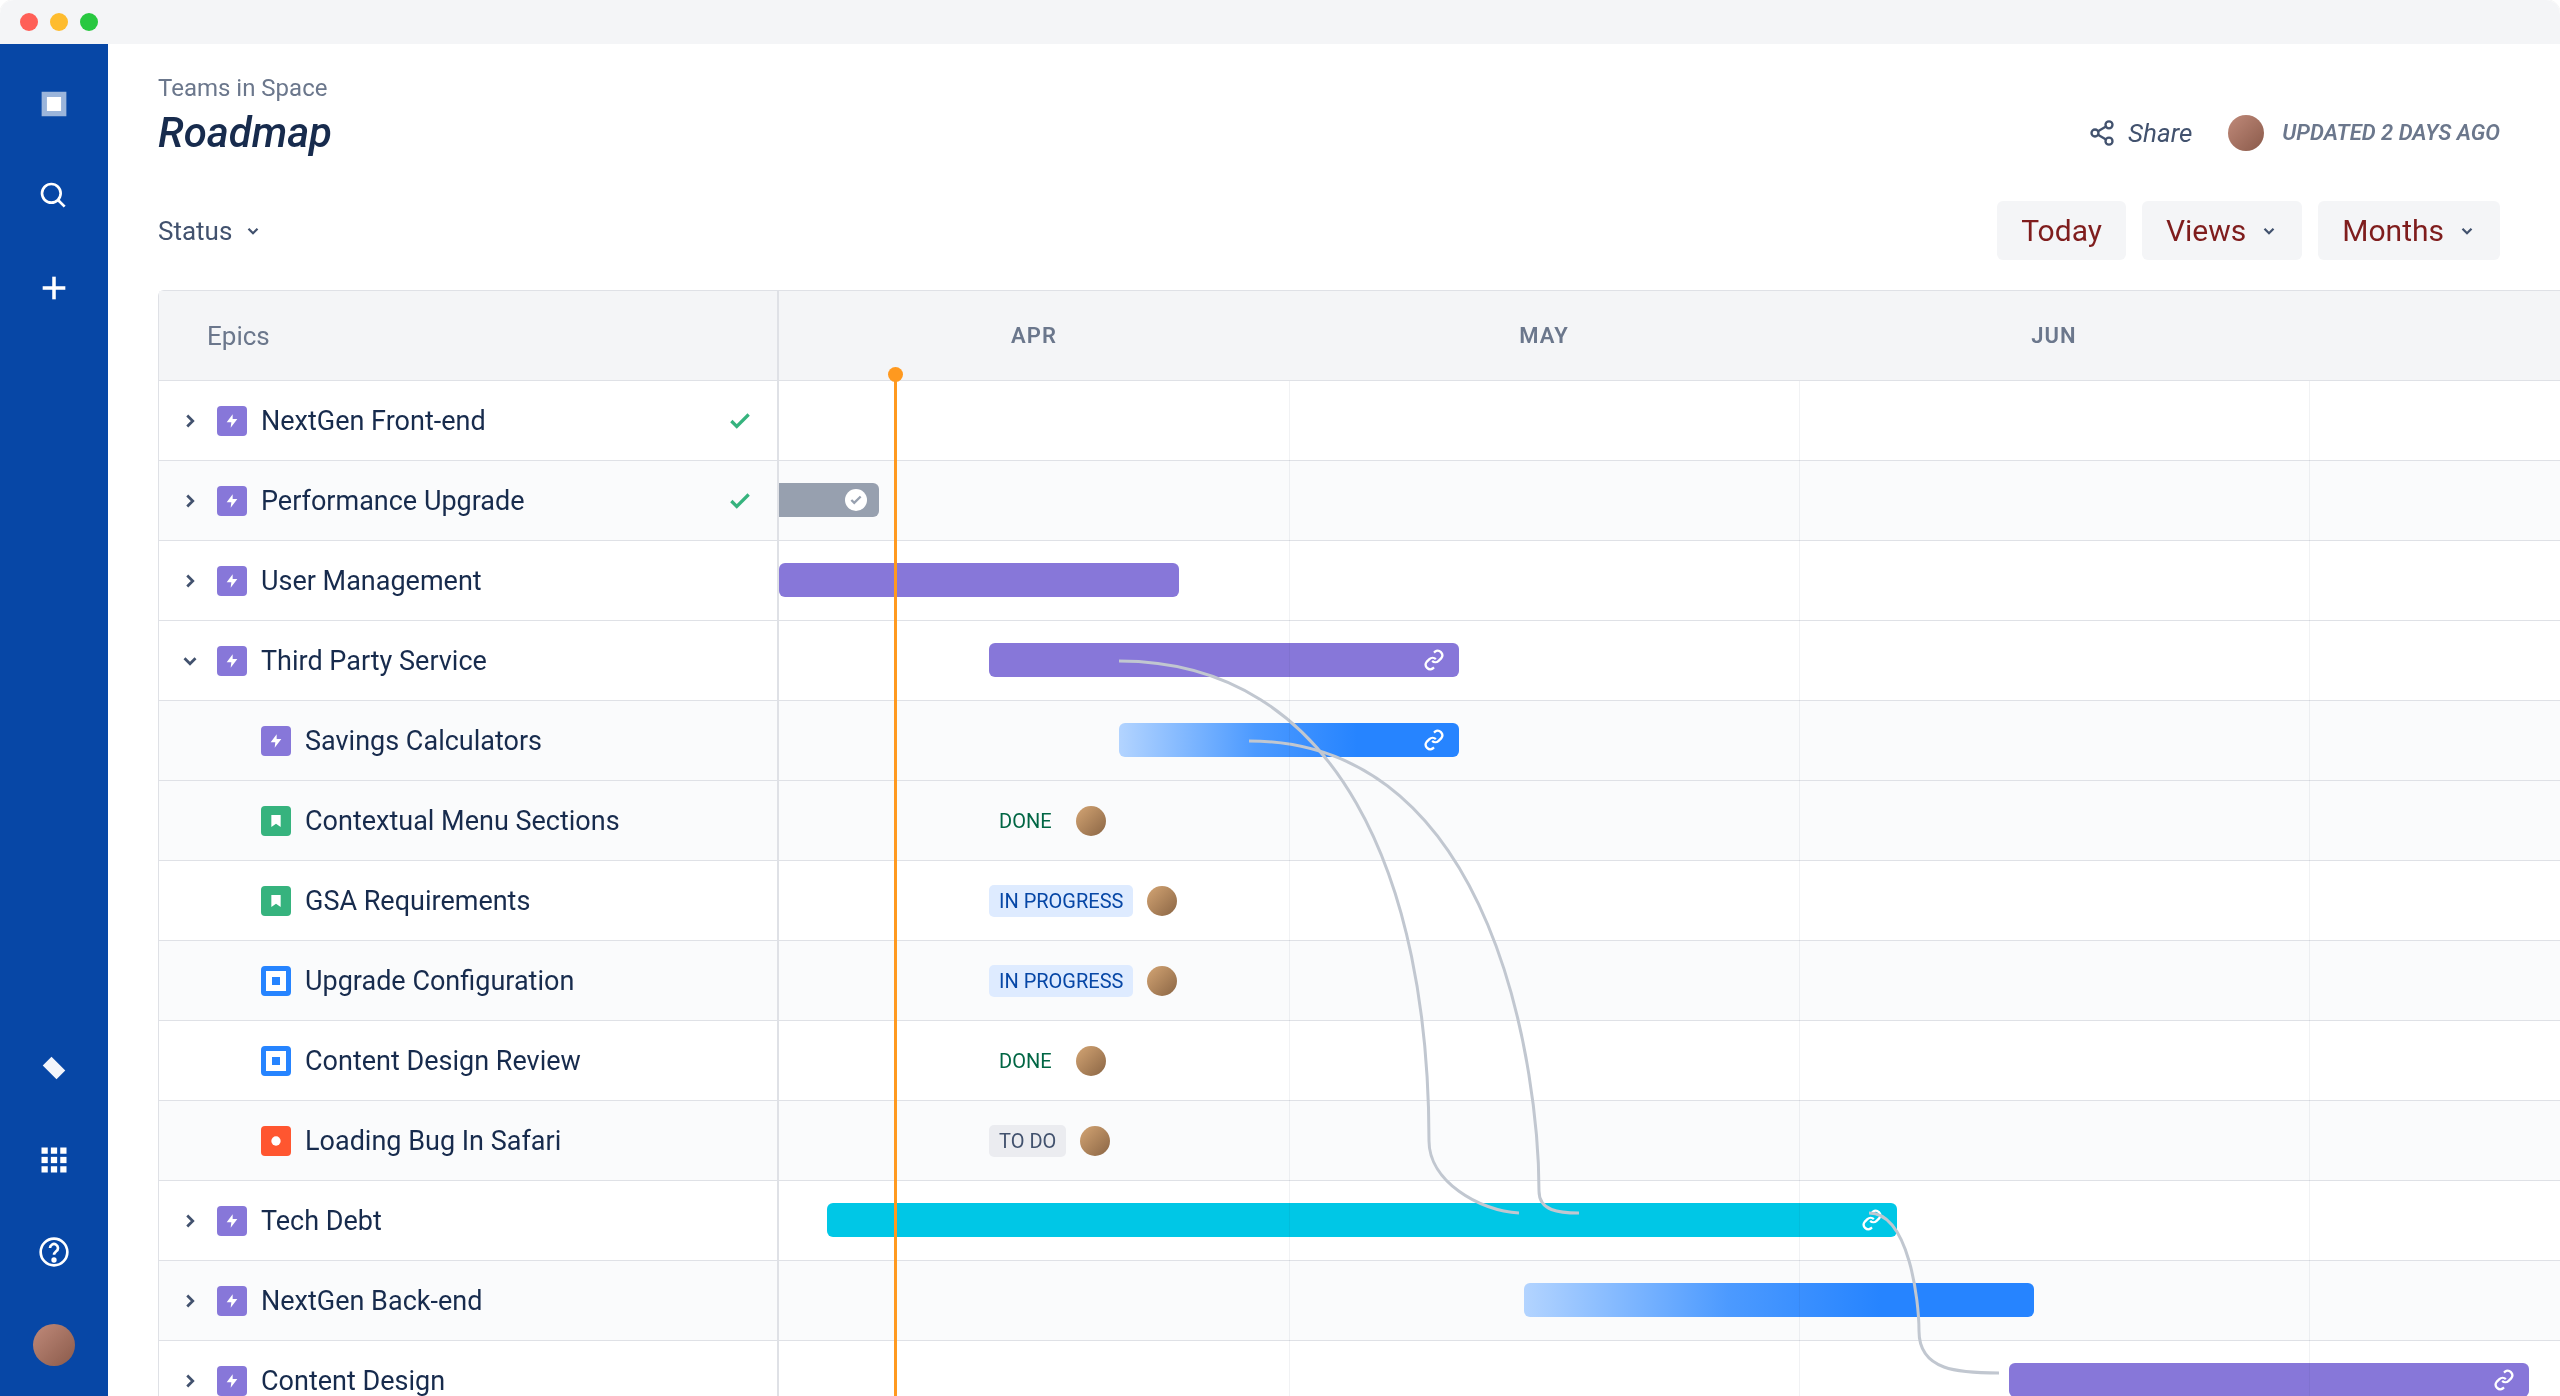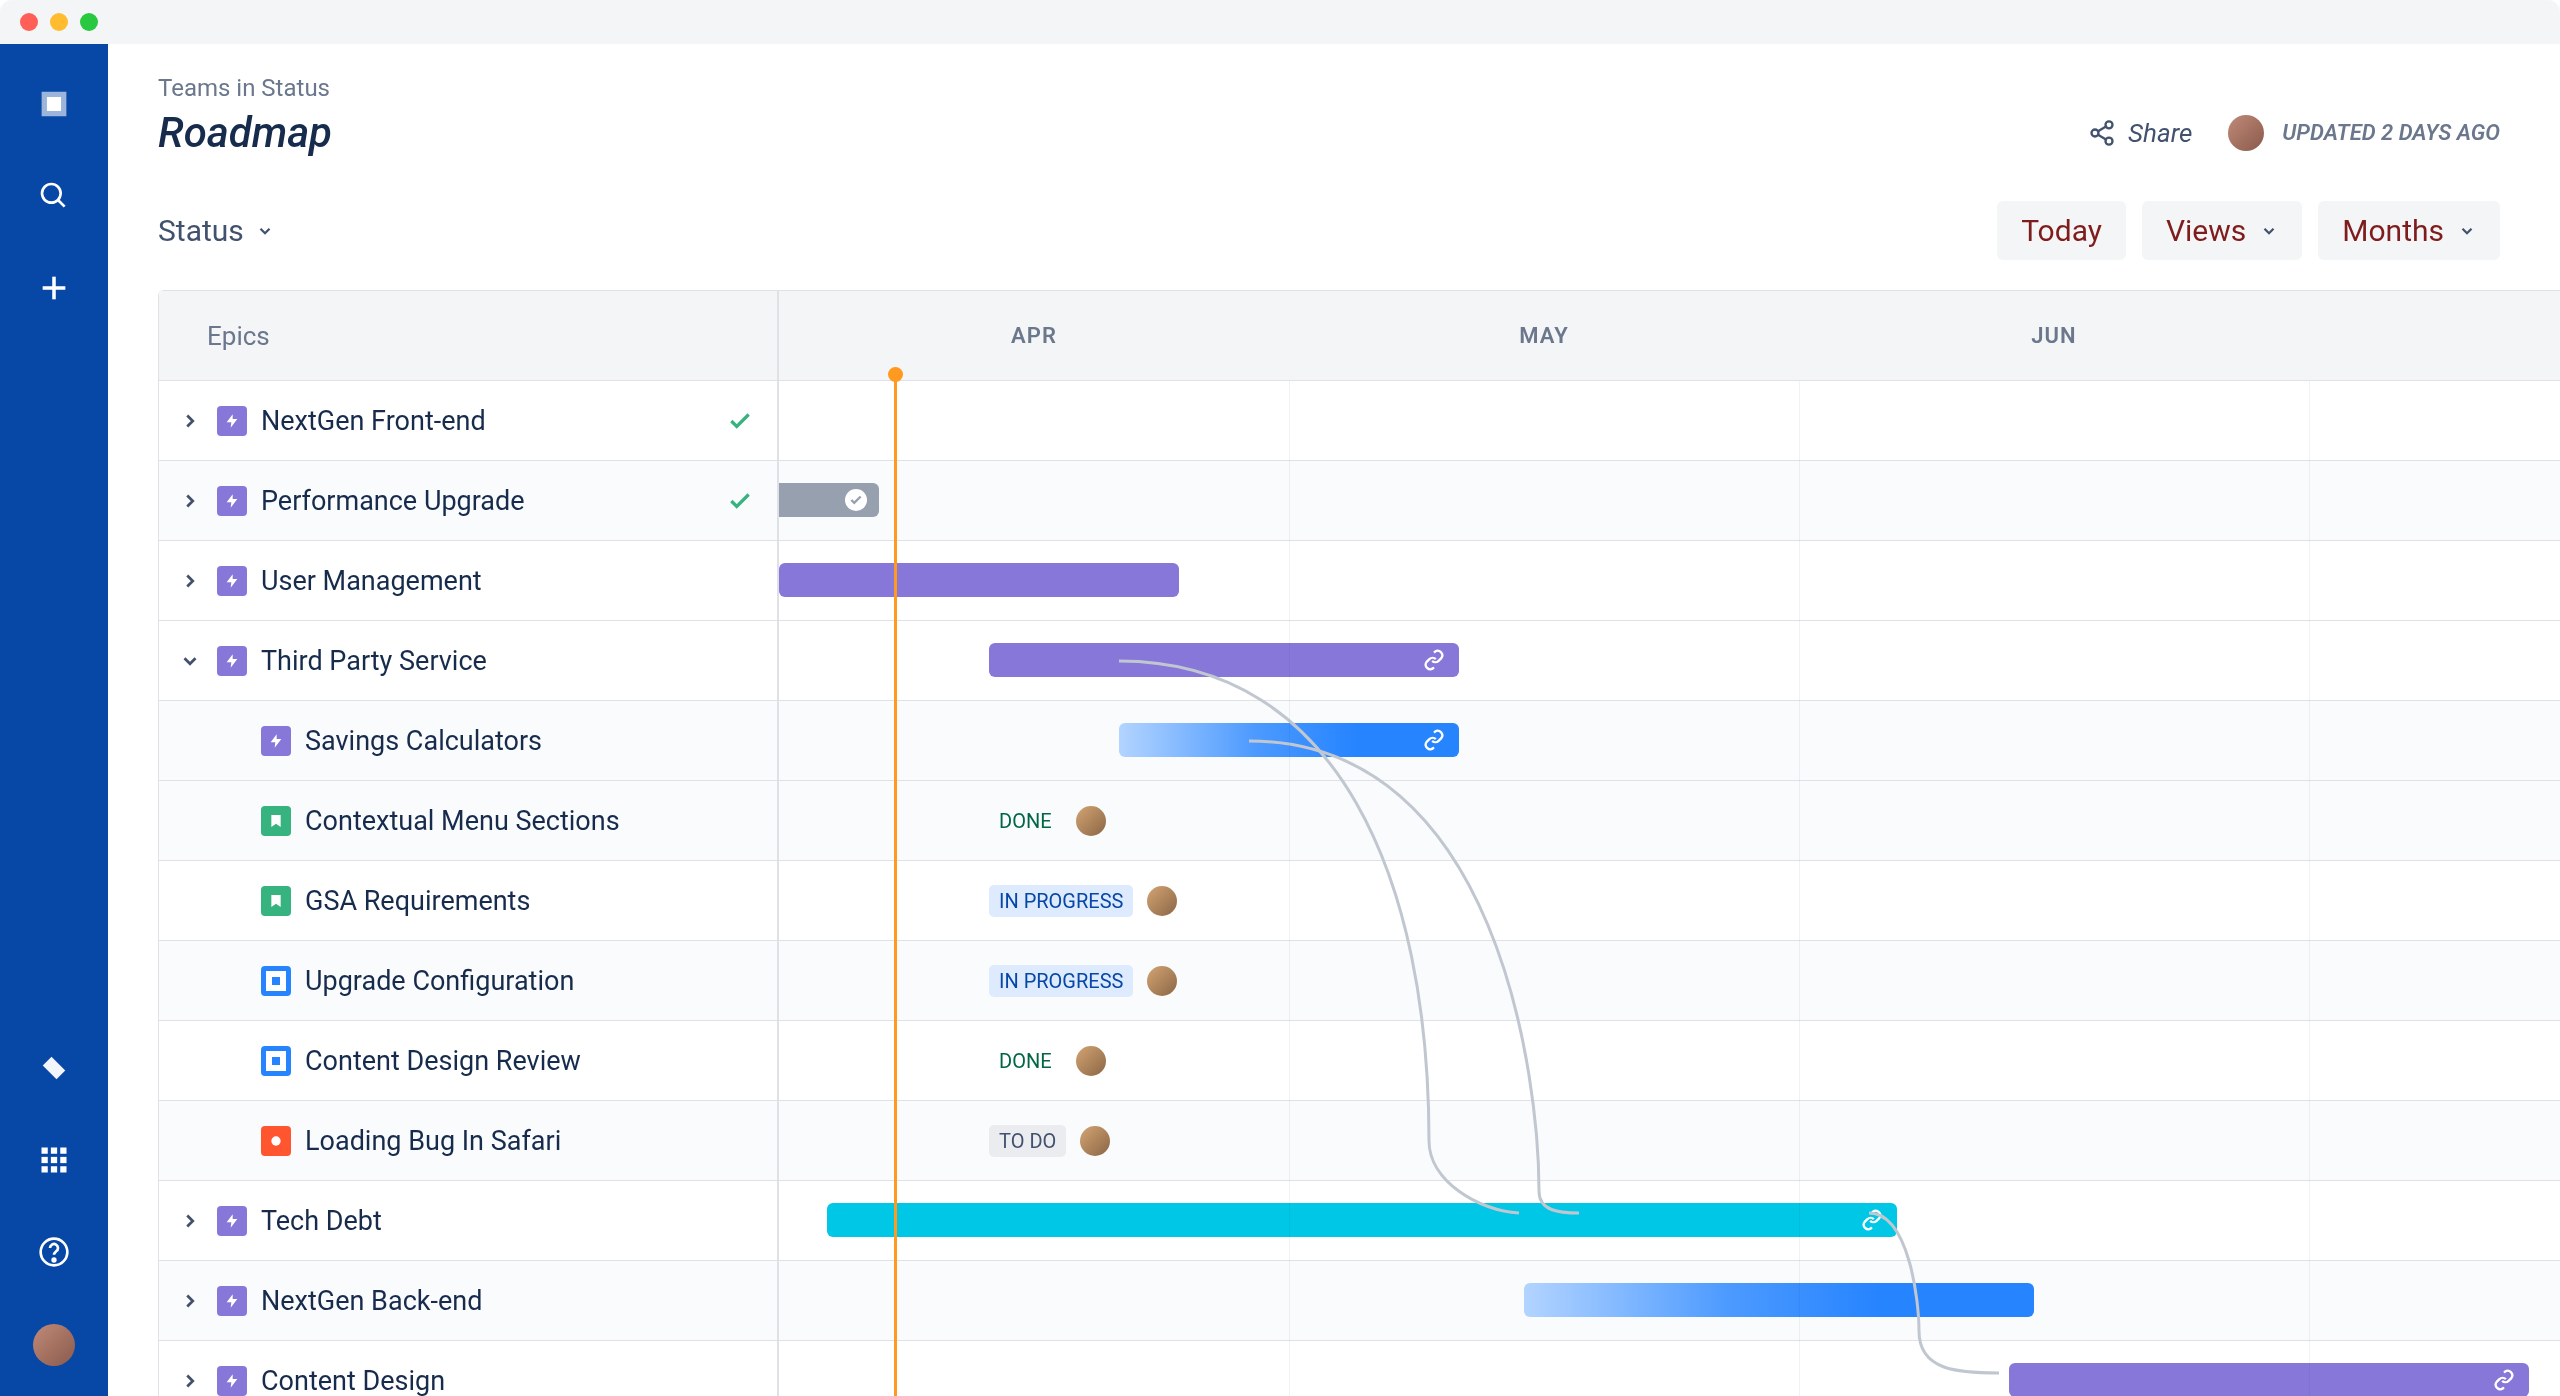--- a/index.html
+++ b/index.html
@@ -26,21 +26,21 @@
 
 .content { flex: 1; padding: 30px 0 0 50px; overflow: hidden; }
 .breadcrumb { font-size: 24px; color: #6B778C; margin-bottom: 6px; }
 .pg-header { display: flex; align-items: center; justify-content: space-between; padding-right: 60px; font-style: italic; }
 .title { font-size: 42px; font-weight: 500; color: #172B4D; }
 .hdr-right { display: flex; align-items: center; gap: 36px; }
 .share { display: flex; align-items: center; gap: 12px; font-size: 26px; color: #42526E; }
 .updated { display: flex; align-items: center; gap: 18px; font-size: 22px; color: #6B778C; font-weight: 600; }
 
 .filters { display: flex; align-items: center; justify-content: space-between; margin-top: 44px; padding-right: 60px; }
-.status-filter { display: flex; align-items: center; gap: 12px; font-size: 30px; color: #42526E; }
+.status-filter { display: flex; align-items: center; gap: 12px; font-size: 26px; color: #42526E; }
 .btn-group { display: flex; gap: 16px; }
 .pill { background: #F4F5F7; border-radius: 6px; padding: 12px 24px; font-size: 30px; color: #7f1d1d; display: flex; align-items: center; gap: 14px; justify-content: flex-end; }
 
 
 .roadmap { margin-top: 30px; border: 1px solid #DFE1E6; border-right: none; border-bottom: none; border-radius: 6px 0 0 0; position: relative; }
 .rm-header { display: flex; height: 90px; background: #F4F5F7; border-bottom: 1px solid #DFE1E6; }
 .epics-col { width: 620px; border-right: 2px solid #DFE1E6; display: flex; align-items: center; padding-left: 48px; font-size: 26px; color: #6B778C; flex-shrink: 0; }
 .months-header { flex: 1; display: flex; position: relative; }
 .month-col { flex: 1; min-width: 510px; display: flex; align-items: center; justify-content: center; font-size: 22px; color: #6B778C; font-weight: 600; letter-spacing: 1px; }
 
@@ -146,21 +146,21 @@
               <circle cx="12" cy="12" r="10"></circle>
               <path d="M9 9a3 3 0 1 1 4.5 2.6C12.5 12.5 12 13 12 14"></path>
               <circle cx="12" cy="18" r="1" fill="#fff"></circle>
             </svg>
         </div>
         <span class="avatar-sm"></span>
       </div>
     </div>
 
     <div class="content">
-      <div class="breadcrumb">Teams in Status</div>
+      <div class="breadcrumb">Teams in Space</div>
       <div class="pg-header">
         <div class="title">Roadmap</div>
         <div class="hdr-right">
           <div class="share">
             <svg width="28" height="28" viewBox="0 0 24 24" fill="none" stroke="#42526E" stroke-width="2">
                 <circle cx="18" cy="5" r="3"></circle>
                 <circle cx="6" cy="12" r="3"></circle>
                 <circle cx="18" cy="19" r="3"></circle>
                 <line x1="8.6" y1="10.5" x2="15.4" y2="6.5"></line>
                 <line x1="8.6" y1="13.5" x2="15.4" y2="17.5"></line>

